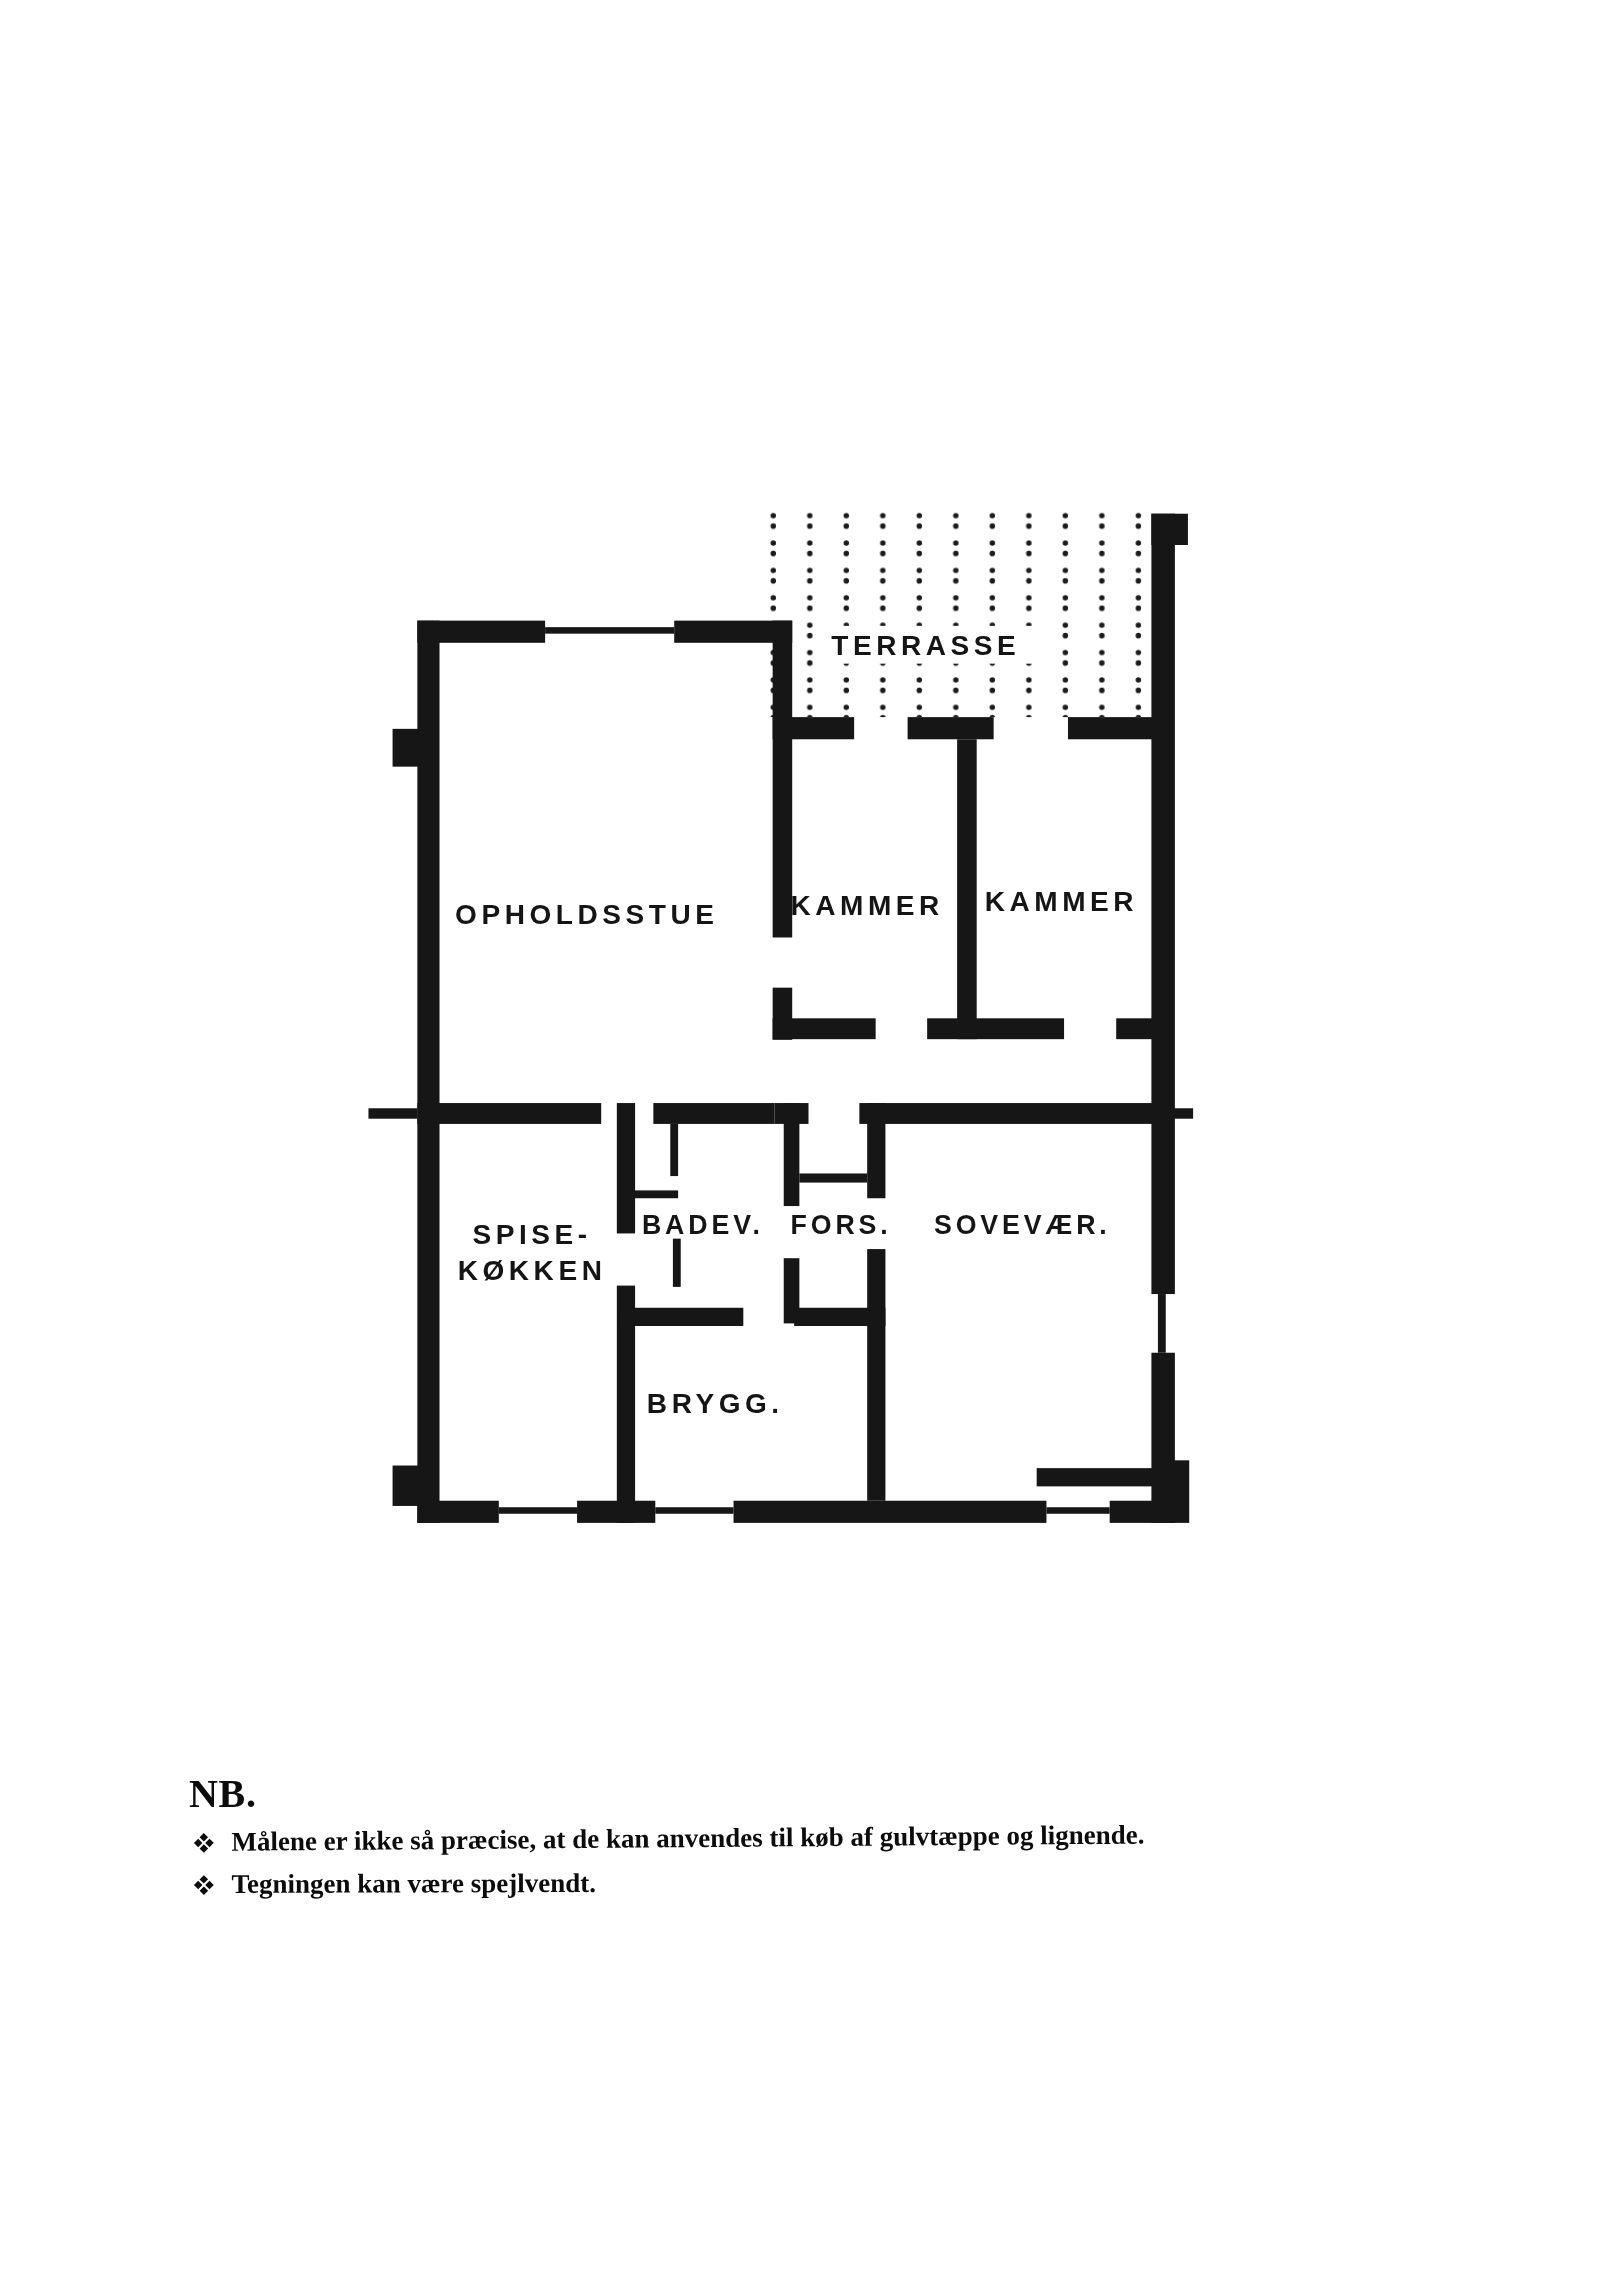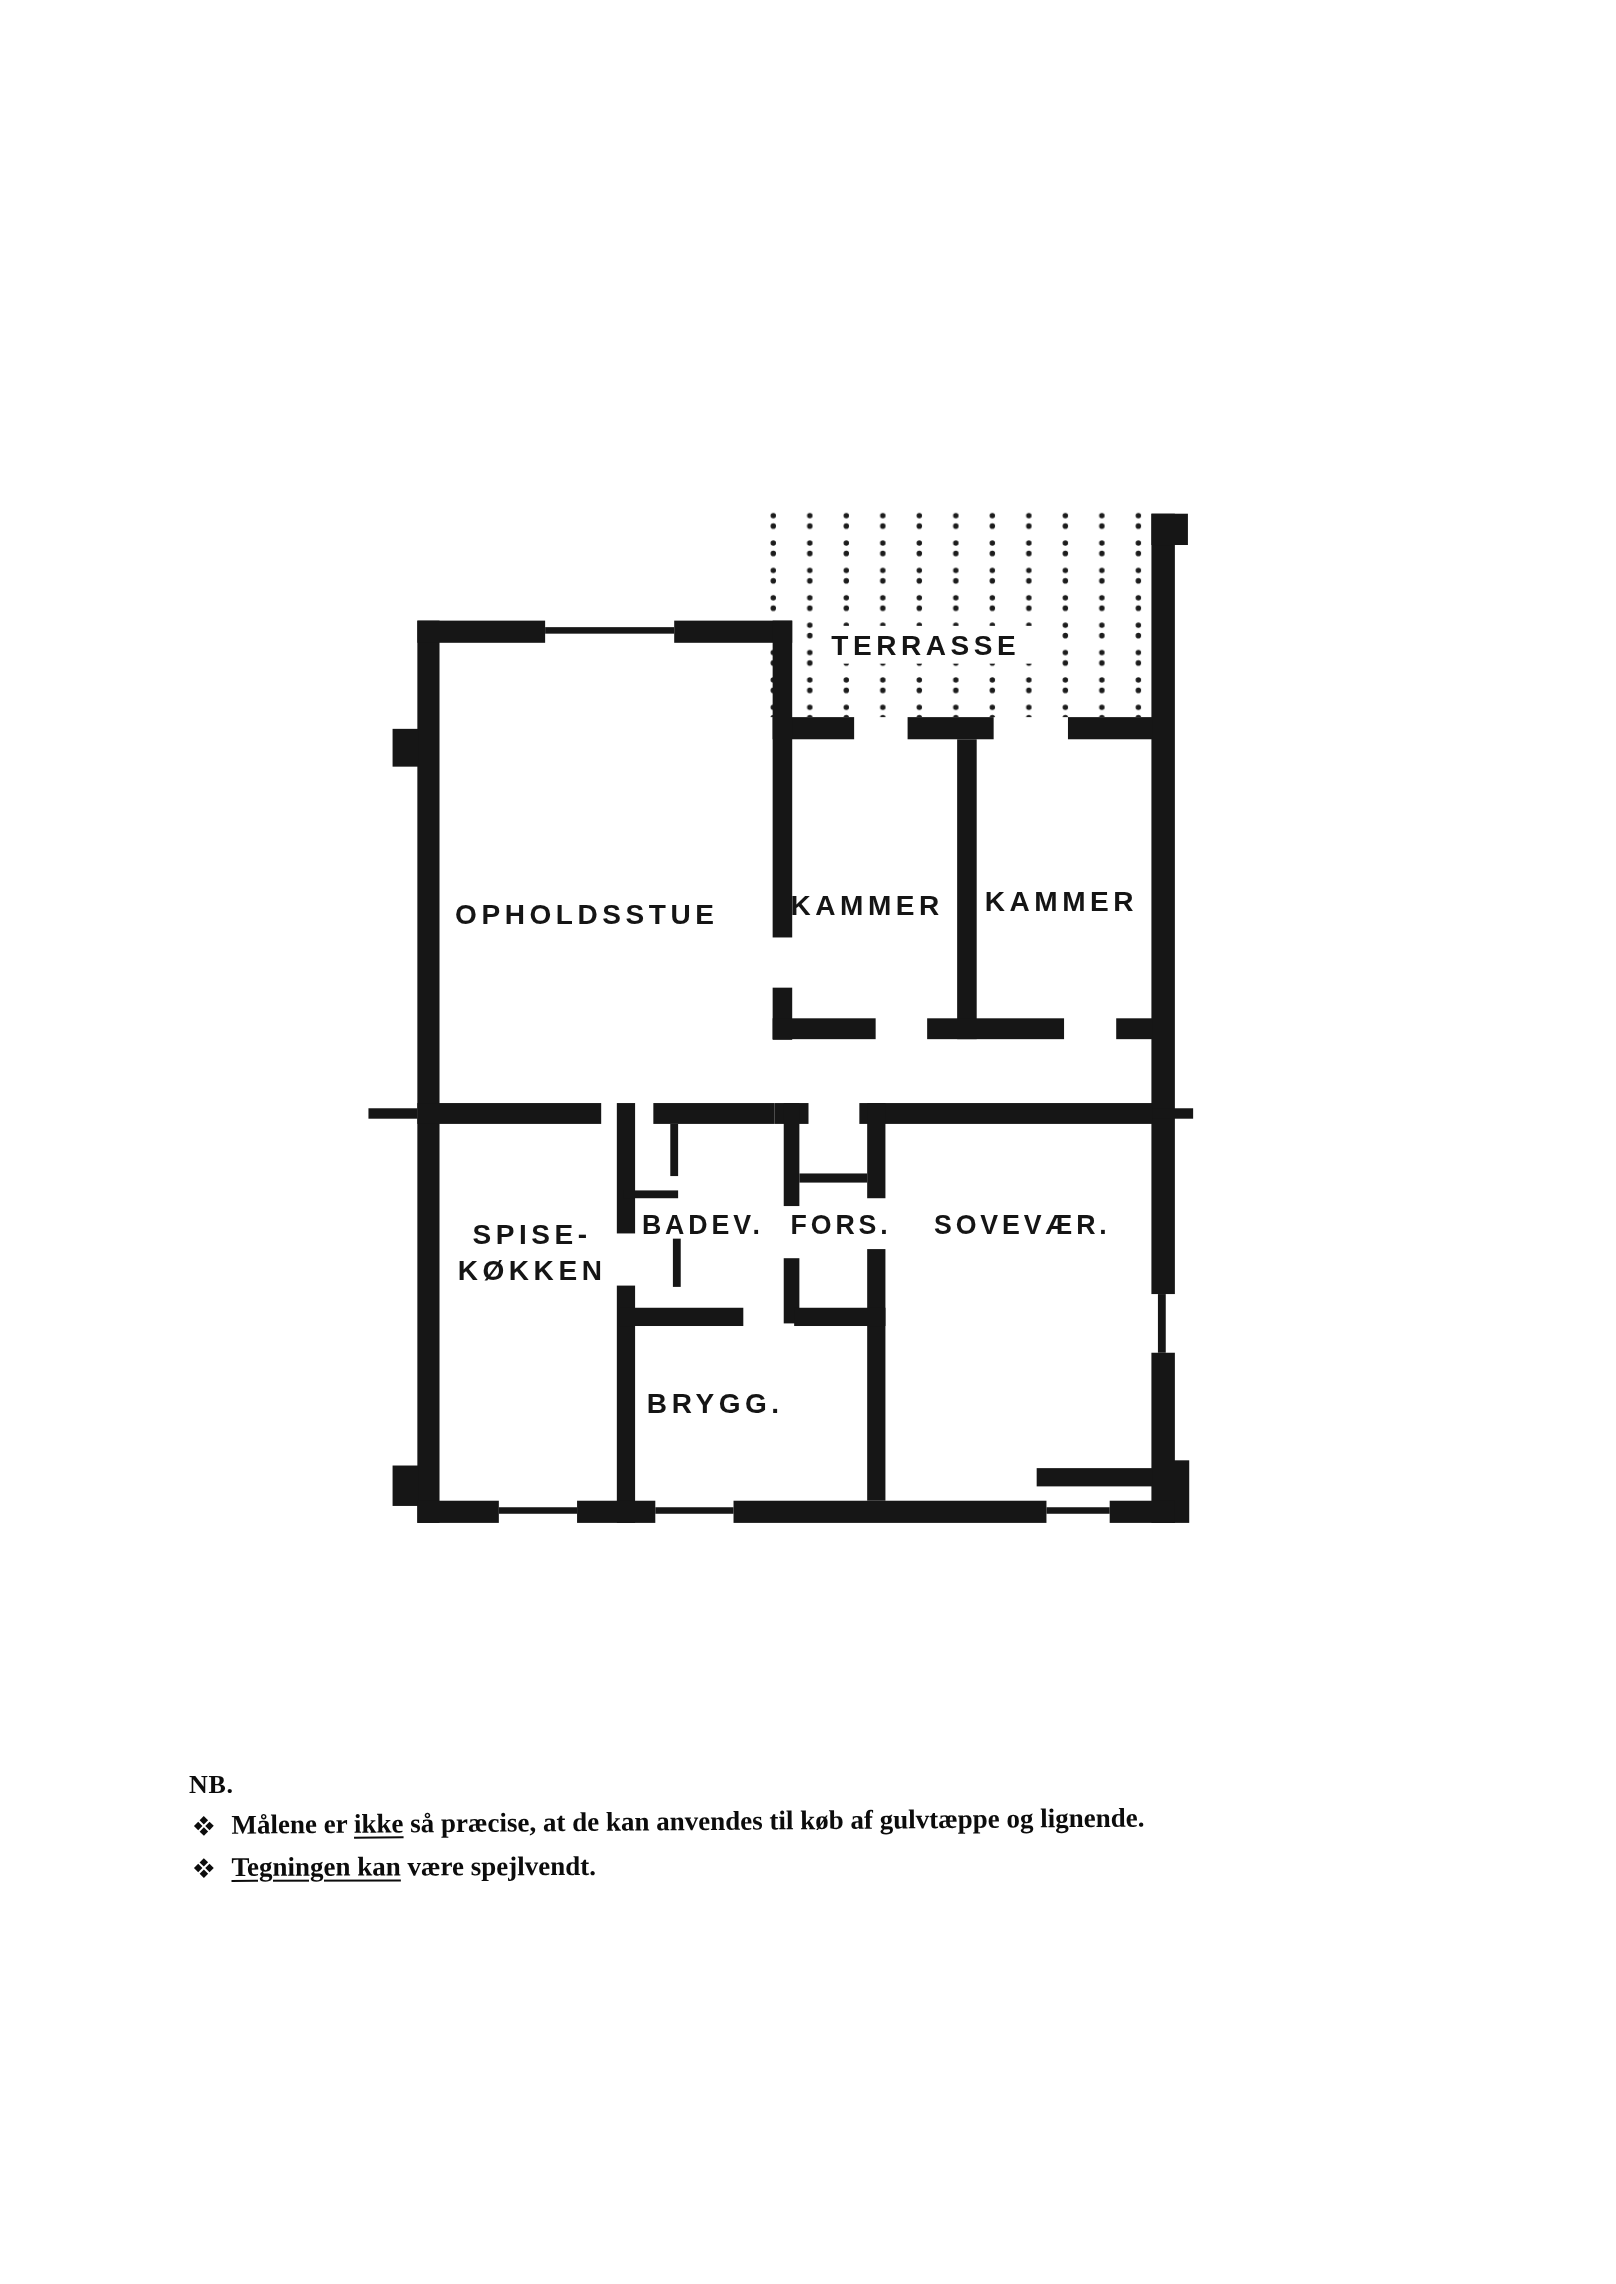--- a/index.html
+++ b/index.html
@@ -19,21 +19,21 @@
     letter-spacing: 7px;
     fill: #151515;
   }
   .room-label.small { font-size: 41px; letter-spacing: 6px; }
   .notes {
     position: absolute;
     left: 189px; top: 1770px;
     width: 1336px;
   }
   .notes-heading {
-    font-size: 26px;
+    font-size: 40px;
     font-weight: bold;
     letter-spacing: 0.7px;
   }
   .note-item {
     display: flex;
     align-items: flex-start;
     margin-top: 10.4px;
     font-size: 27px;
     font-weight: bold;
     white-space: nowrap;
@@ -43,21 +43,20 @@
     width: 13.7px; height: 13.7px;
     margin: 9px 21px 0 7.8px;
     transform: rotate(45deg);
     display: grid;
     grid-template-columns: 1fr 1fr;
     grid-template-rows: 1fr 1fr;
     gap: 2.6px;
   }
   .bullet-icon i { background: #0c0c0c; display: block; }
   .u {
-    text-decoration: underline;
     text-decoration-thickness: 2px;
     text-underline-offset: 3.9px;
   }
   .tilt-1 { transform: rotate(-0.45deg); transform-origin: 0 50%; }
   .tilt-2 { transform: rotate(-0.15deg); transform-origin: 0 50%; }
 </style>
 </head>
 <body>
 
 <div>

